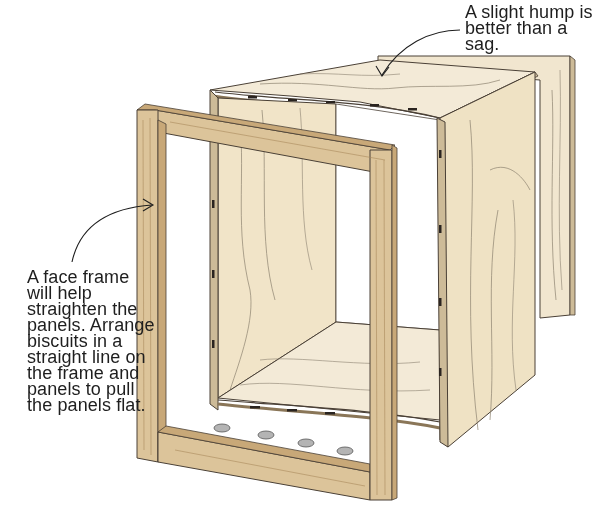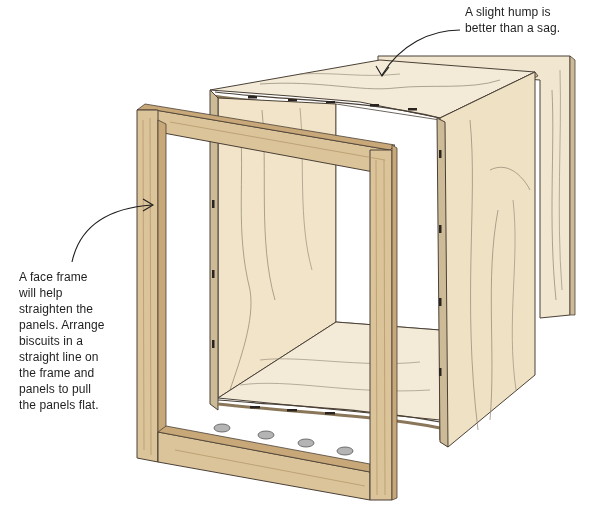--- a/index.html
+++ b/index.html
@@ -2,27 +2,27 @@
 <html><head>
 <meta charset="utf-8">
 <style>
   html, body { margin: 0; padding: 0; background: #ffffff; }
   body { width: 600px; height: 513px; position: relative; overflow: hidden; }
   .canvas { position: absolute; left: 0; top: 0; width: 600px; height: 513px; }
   .label {
     position: absolute;
     font-family: "Liberation Sans", sans-serif;
     color: #1e1e1e;
-    font-size: 12px;
+    font-size: 18px;
     line-height: 16px;
     white-space: pre-line;
     letter-spacing: 0.1px;
   }
   .label-top { left: 465px; top: 4px; }
-  .label-left { left: 19px; top: 269px; }
+  .label-left { left: 27px; top: 269px; }
 </style>
 </head>
 <body>
 
 <svg class="canvas" viewBox="0 0 600 513" xmlns="http://www.w3.org/2000/svg">
 
   <g>
     <polygon points="378,56 570,56 570,315 540,318 540,80 378,68" fill="#f1e6cf" stroke="#4a4036" stroke-width="1"></polygon>
     <polygon points="570,56 575,60 575,315 570,315" fill="#cdbb98" stroke="#4a4036" stroke-width="0.8"></polygon>
     <path d="M552,90 C555,150 548,220 556,300" fill="none" stroke="#8c8270" stroke-width="0.7"></path>

